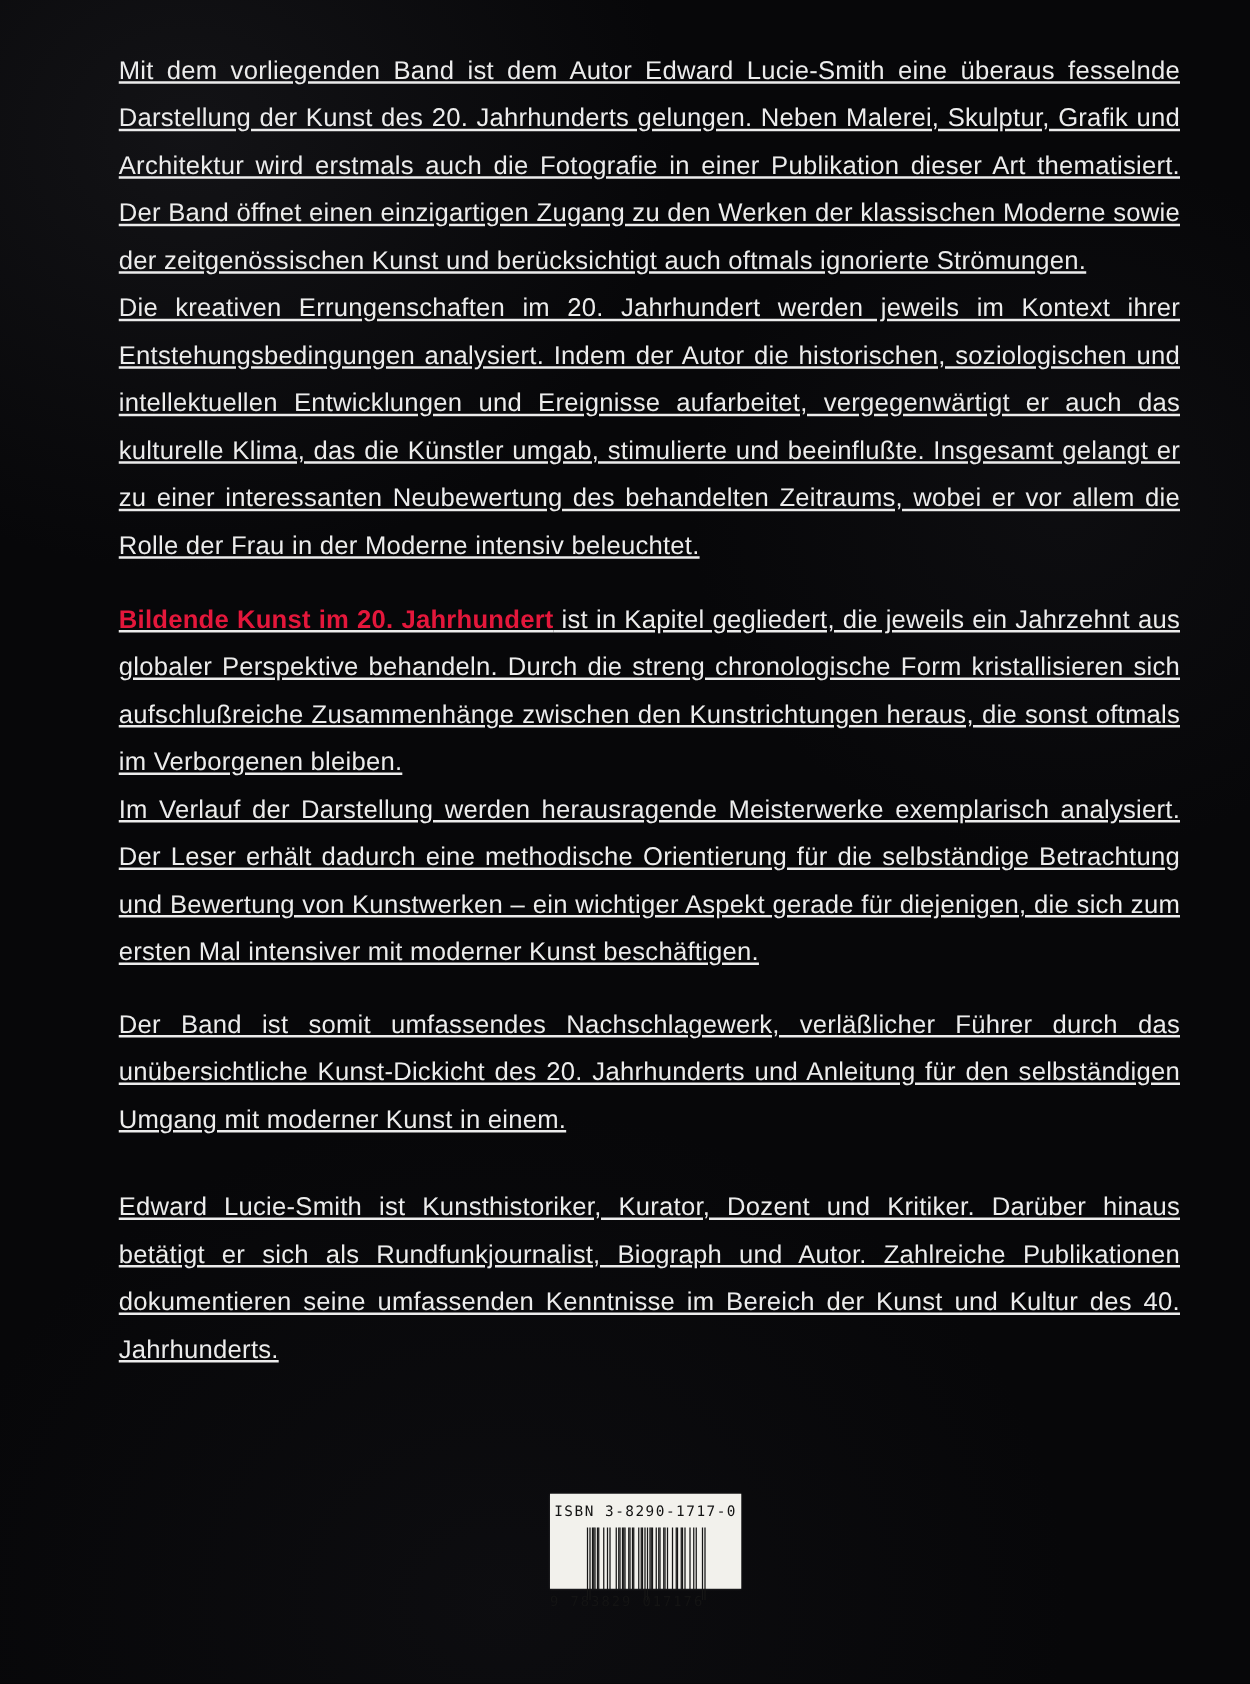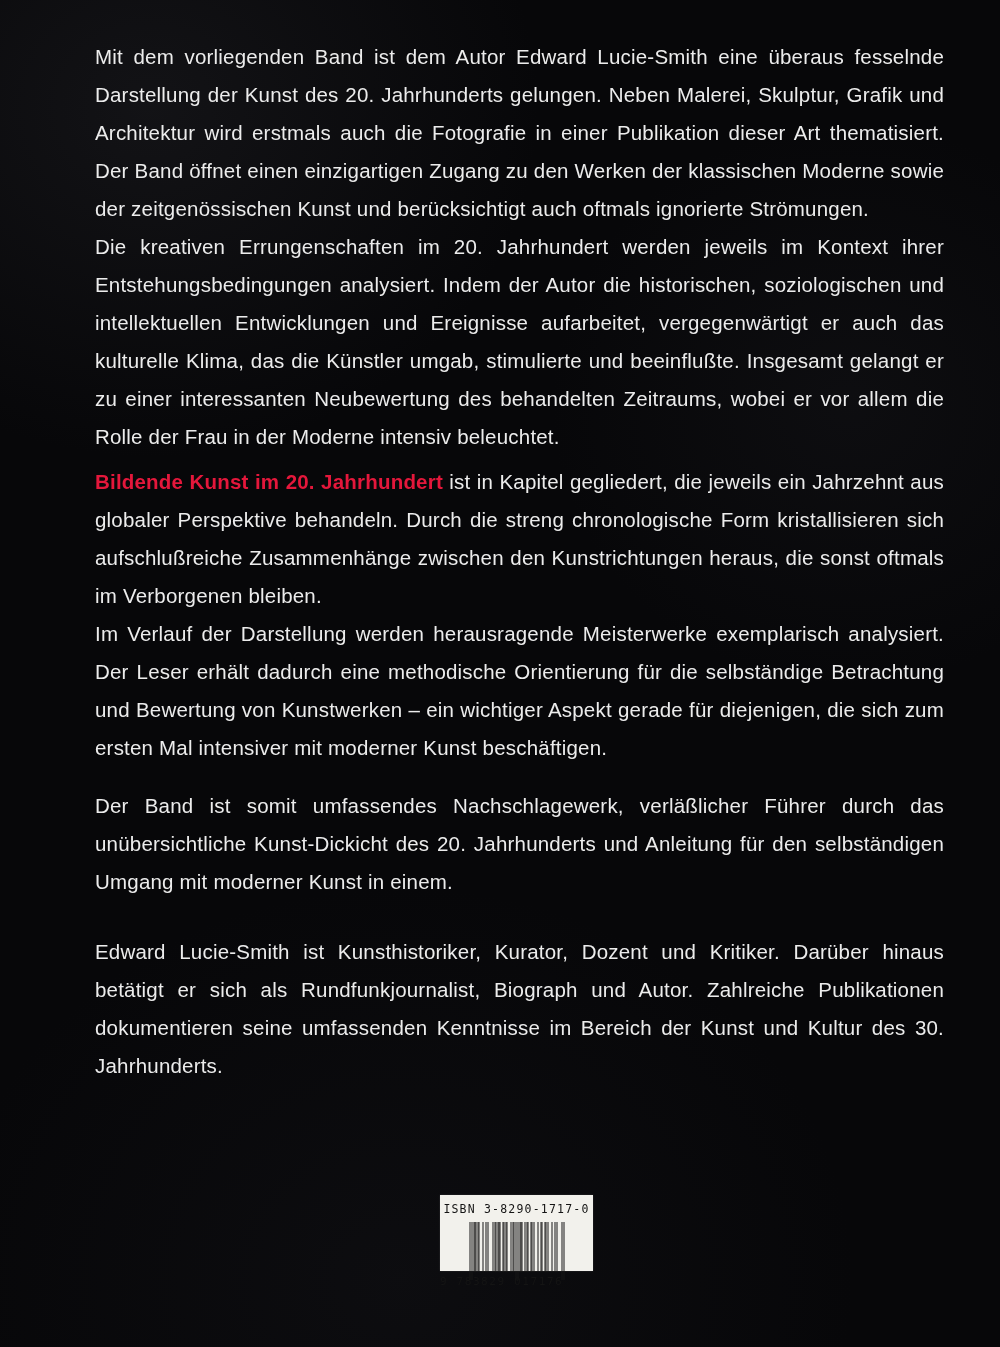--- a/index.html
+++ b/index.html
@@ -29,22 +29,23 @@
     position:absolute;
     left:95px;top:38px;width:849px;
     color:var(--text-color);
     font-size:20.5px;
     line-height:38px;
     letter-spacing:.2px;
   }
   .para{
     text-align:justify;
     text-justify:inter-word;
-  }
-  .gap-a{margin-top:7px;}
+    text-decoration:underline;
+  }
+  .gap-a{margin-top:21px;}
   .gap-b{margin-top:20px;}
   .gap-c{margin-top:32px;}
   .lead-red{
     color:var(--accent-red);
     font-weight:700;
   }
   
   .isbn-box{
     position:absolute;
     left:440px;top:1195px;
@@ -88,21 +89,21 @@
 <body>
 
 <div class="cover">
 
   <main class="text-column">
     <p class="para">Mit dem vorliegenden Band ist dem Autor Edward Lucie-Smith eine überaus fesselnde Darstellung der Kunst des 20. Jahrhunderts gelungen. Neben Malerei, Skulptur, Grafik und Architektur wird erstmals auch die Fotografie in einer Publikation dieser Art thematisiert. Der Band öffnet einen einzigartigen Zugang zu den Werken der klassischen Moderne sowie der zeitgenössischen Kunst und berücksichtigt auch oftmals ignorierte Strömungen.</p>
     <p class="para">Die kreativen Errungenschaften im 20. Jahrhundert werden jeweils im Kontext ihrer Entstehungsbedingungen analysiert. Indem der Autor die historischen, soziologischen und intellektuellen Entwicklungen und Ereignisse aufarbeitet, vergegenwärtigt er auch das kulturelle Klima, das die Künstler umgab, stimulierte und beeinflußte. Insgesamt gelangt er zu einer interessanten Neubewertung des behandelten Zeitraums, wobei er vor allem die Rolle der Frau in der Moderne intensiv beleuchtet.</p>
     <p class="para gap-a"><span class="lead-red">Bildende Kunst im 20. Jahrhundert</span><span> ist in Kapitel gegliedert, die jeweils ein Jahrzehnt aus globaler Perspektive behandeln. Durch die streng chronologische Form kristallisieren sich aufschlußreiche Zusammenhänge zwischen den Kunstrichtungen heraus, die sonst oftmals im Verborgenen bleiben.</span></p>
     <p class="para">Im Verlauf der Darstellung werden herausragende Meisterwerke exemplarisch analysiert. Der Leser erhält dadurch eine methodische Orientierung für die selbständige Betrachtung und Bewertung von Kunstwerken – ein wichtiger Aspekt gerade für diejenigen, die sich zum ersten Mal intensiver mit moderner Kunst beschäftigen.</p>
     <p class="para gap-b">Der Band ist somit umfassendes Nachschlagewerk, verläßlicher Führer durch das unübersichtliche Kunst-Dickicht des 20. Jahrhunderts und Anleitung für den selbständigen Umgang mit moderner Kunst in einem.</p>
-    <p class="para gap-c">Edward Lucie-Smith ist Kunsthistoriker, Kurator, Dozent und Kritiker. Darüber hinaus betätigt er sich als Rundfunkjournalist, Biograph und Autor. Zahlreiche Publikationen dokumentieren seine umfassenden Kenntnisse im Bereich der Kunst und Kultur des 30. Jahrhunderts.</p>
+    <p class="para gap-c">Edward Lucie-Smith ist Kunsthistoriker, Kurator, Dozent und Kritiker. Darüber hinaus betätigt er sich als Rundfunkjournalist, Biograph und Autor. Zahlreiche Publikationen dokumentieren seine umfassenden Kenntnisse im Bereich der Kunst und Kultur des 40. Jahrhunderts.</p>
   </main>
 
   <div class="isbn-box">
     <div class="isbn-text">ISBN 3-8290-1717-0</div>
     <div class="barcode" id="barcode">
         <div class="m on guard"></div>
         <div class="m guard"></div>
         <div class="m on guard"></div>
         <div class="m"></div>
         <div class="m on"></div>

